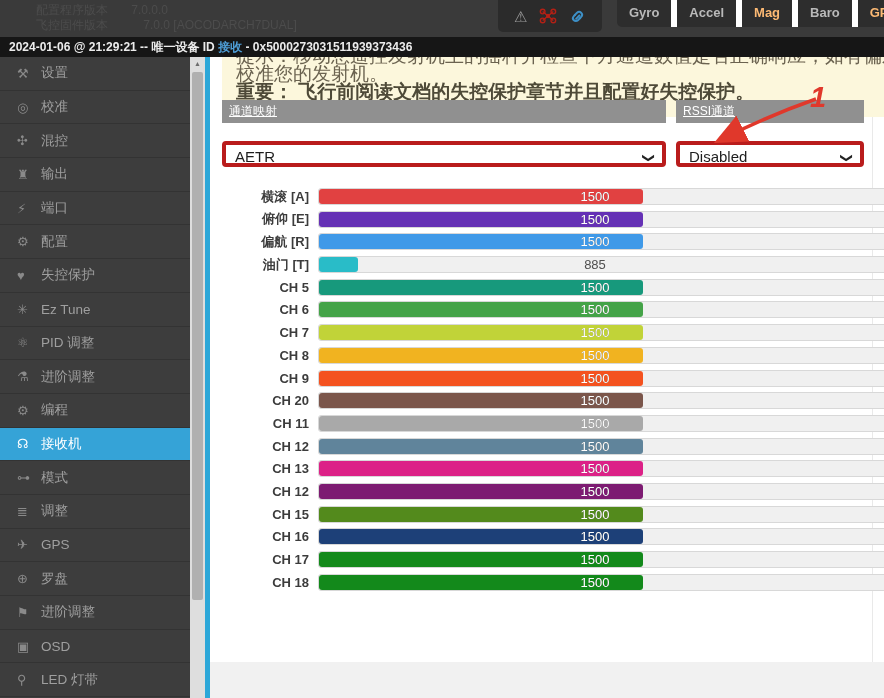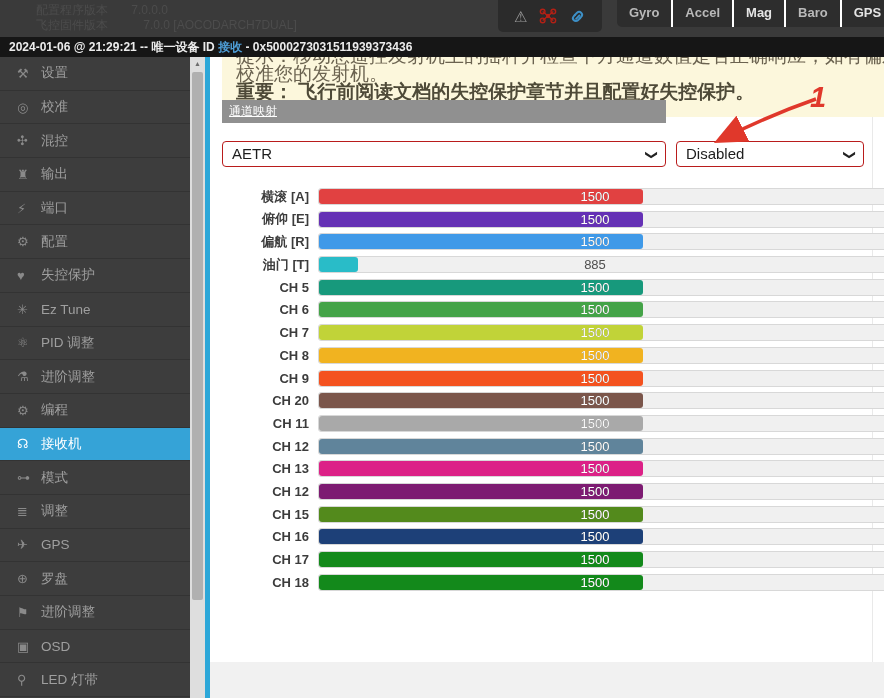--- a/index.html
+++ b/index.html
@@ -10,23 +10,23 @@
   
   .header { position:absolute; left:0; top:0; width:884px; height:37px; background:#3a3a3a; }
   .versions { position:absolute; left:36px; top:3px; font-size:12px; color:#4c4c4c; line-height:15px; }
   .vrow span.vlabel { display:inline-block; width:92px; }
   .vrow.r2 span.vlabel { width:104px; }
   .status-box { position:absolute; left:498px; top:0; width:104px; height:32px; background:#2b2b2b;
     border-radius:0 0 5px 5px; display:flex; align-items:center; justify-content:space-around; padding:0 10px; }
   .warn { color:#9a9a9a; font-size:15px; line-height:1; }
   .sensor-bar { position:absolute; left:617px; top:0; height:27px; width:280px; background:#2d2d2d;
     border-radius:0 0 5px 5px; display:flex; overflow:hidden; }
-  .sensor { font-size:13px; font-weight:bold; color:#b9b9b9; padding:5px 12px 0 12px; border-left:2px solid #ffffff; white-space:nowrap; }
+  .sensor { font-size:13px; font-weight:bold; color:#b9b9b9; padding:5px 12px 0 12px; border-left:6px solid #ffffff; white-space:nowrap; }
   .sensor:first-child { border-left:none; }
-  .sensor.error { color:#e5e5e5; }
+  .sensor.error { color:#fdba74; }
 
   
   .infobar { position:absolute; left:0; top:37px; width:884px; height:20px; background:#161616;
     color:#ececec; font-size:12px; font-weight:bold; line-height:20px; padding-left:9px; white-space:nowrap; }
   .infobar a { color:#4f9fd8; text-decoration:none; cursor:pointer;text-align:center; }
 
   
   .sidebar { position:absolute; left:0; top:57px; width:190px; height:641px; background:#3d3d3d; overflow:hidden; }
   .side-item { height:33.7px; display:flex; align-items:center; padding-left:17px;
     border-bottom:1px solid #333333; color:#9f9f9f; font-size:13.5px; cursor:pointer; }
@@ -45,21 +45,21 @@
   .rline { position:absolute; left:662px; top:0; width:1px; height:641px; background:#e9e9e9; }
 
   .notice { position:absolute; left:12px; top:-16px; width:724px; background:#fcf7dc; border-radius:2px;
     padding:6px 14px 16px 14px; font-size:19px; line-height:18px; color:#6b6350; }
   .notice p.imp { color:#4e4a38; font-weight:bold; }
 
   .dd-header { position:absolute; top:43px; height:23px; background:#909090; color:#ffffff;
     font-size:12px; line-height:22px; padding-left:7px; text-decoration:underline; }
   .dd-header.left { left:12px; width:444px; }
   .dd-header.right { left:466px; width:188px; }
-  .select { position:absolute; top:84px; height:26px; background:#ffffff; border:1px solid #b91c1c;
+  .select { position:absolute; top:84px; height:26px; background:#ffffff; border:4px solid #b91c1c;
     border-radius:4px; font-size:15px; color:#1d1d1d; line-height:24px; padding-left:9px; cursor:pointer; }
   .select.left { left:12px; width:444px; }
   .select.right { left:466px; width:188px; }
   .select .chev { position:absolute; right:8px; top:1px; font-size:12px; font-weight:bold; color:#222;
     display:inline-block; transform:rotate(90deg); }
 
   
   .channels { position:absolute; left:0; top:131px; width:674px; }
   .ch-row { display:flex; align-items:center; height:17px; margin-bottom:5.7px;margin-left:16px; }
   .ch-label { width:83px; text-align:right; font-size:13px; font-weight:bold; color:#3c3c3c; flex:none; }
@@ -214,20 +214,21 @@
 
   <main class="content">
     <div class="rline"></div>
 
     <div class="notice">
       <p>提示：移动您遥控发射机上的摇杆并检查下方通道数值是否正确响应，如有偏差请校准您的发射机。</p>
       <p class="imp">重要： 飞行前阅读文档的失控保护章节并且配置好失控保护。</p>
     </div>
 
     <div class="dd-header left">通道映射</div>
+    <div class="dd-header right">RSSI通道</div>
 
     <div class="select left">
       <span>AETR</span>
       <span class="chev">❯</span>
     </div>
     <div class="select right">
       <span>Disabled</span>
       <span class="chev">❯</span>
     </div>
 

